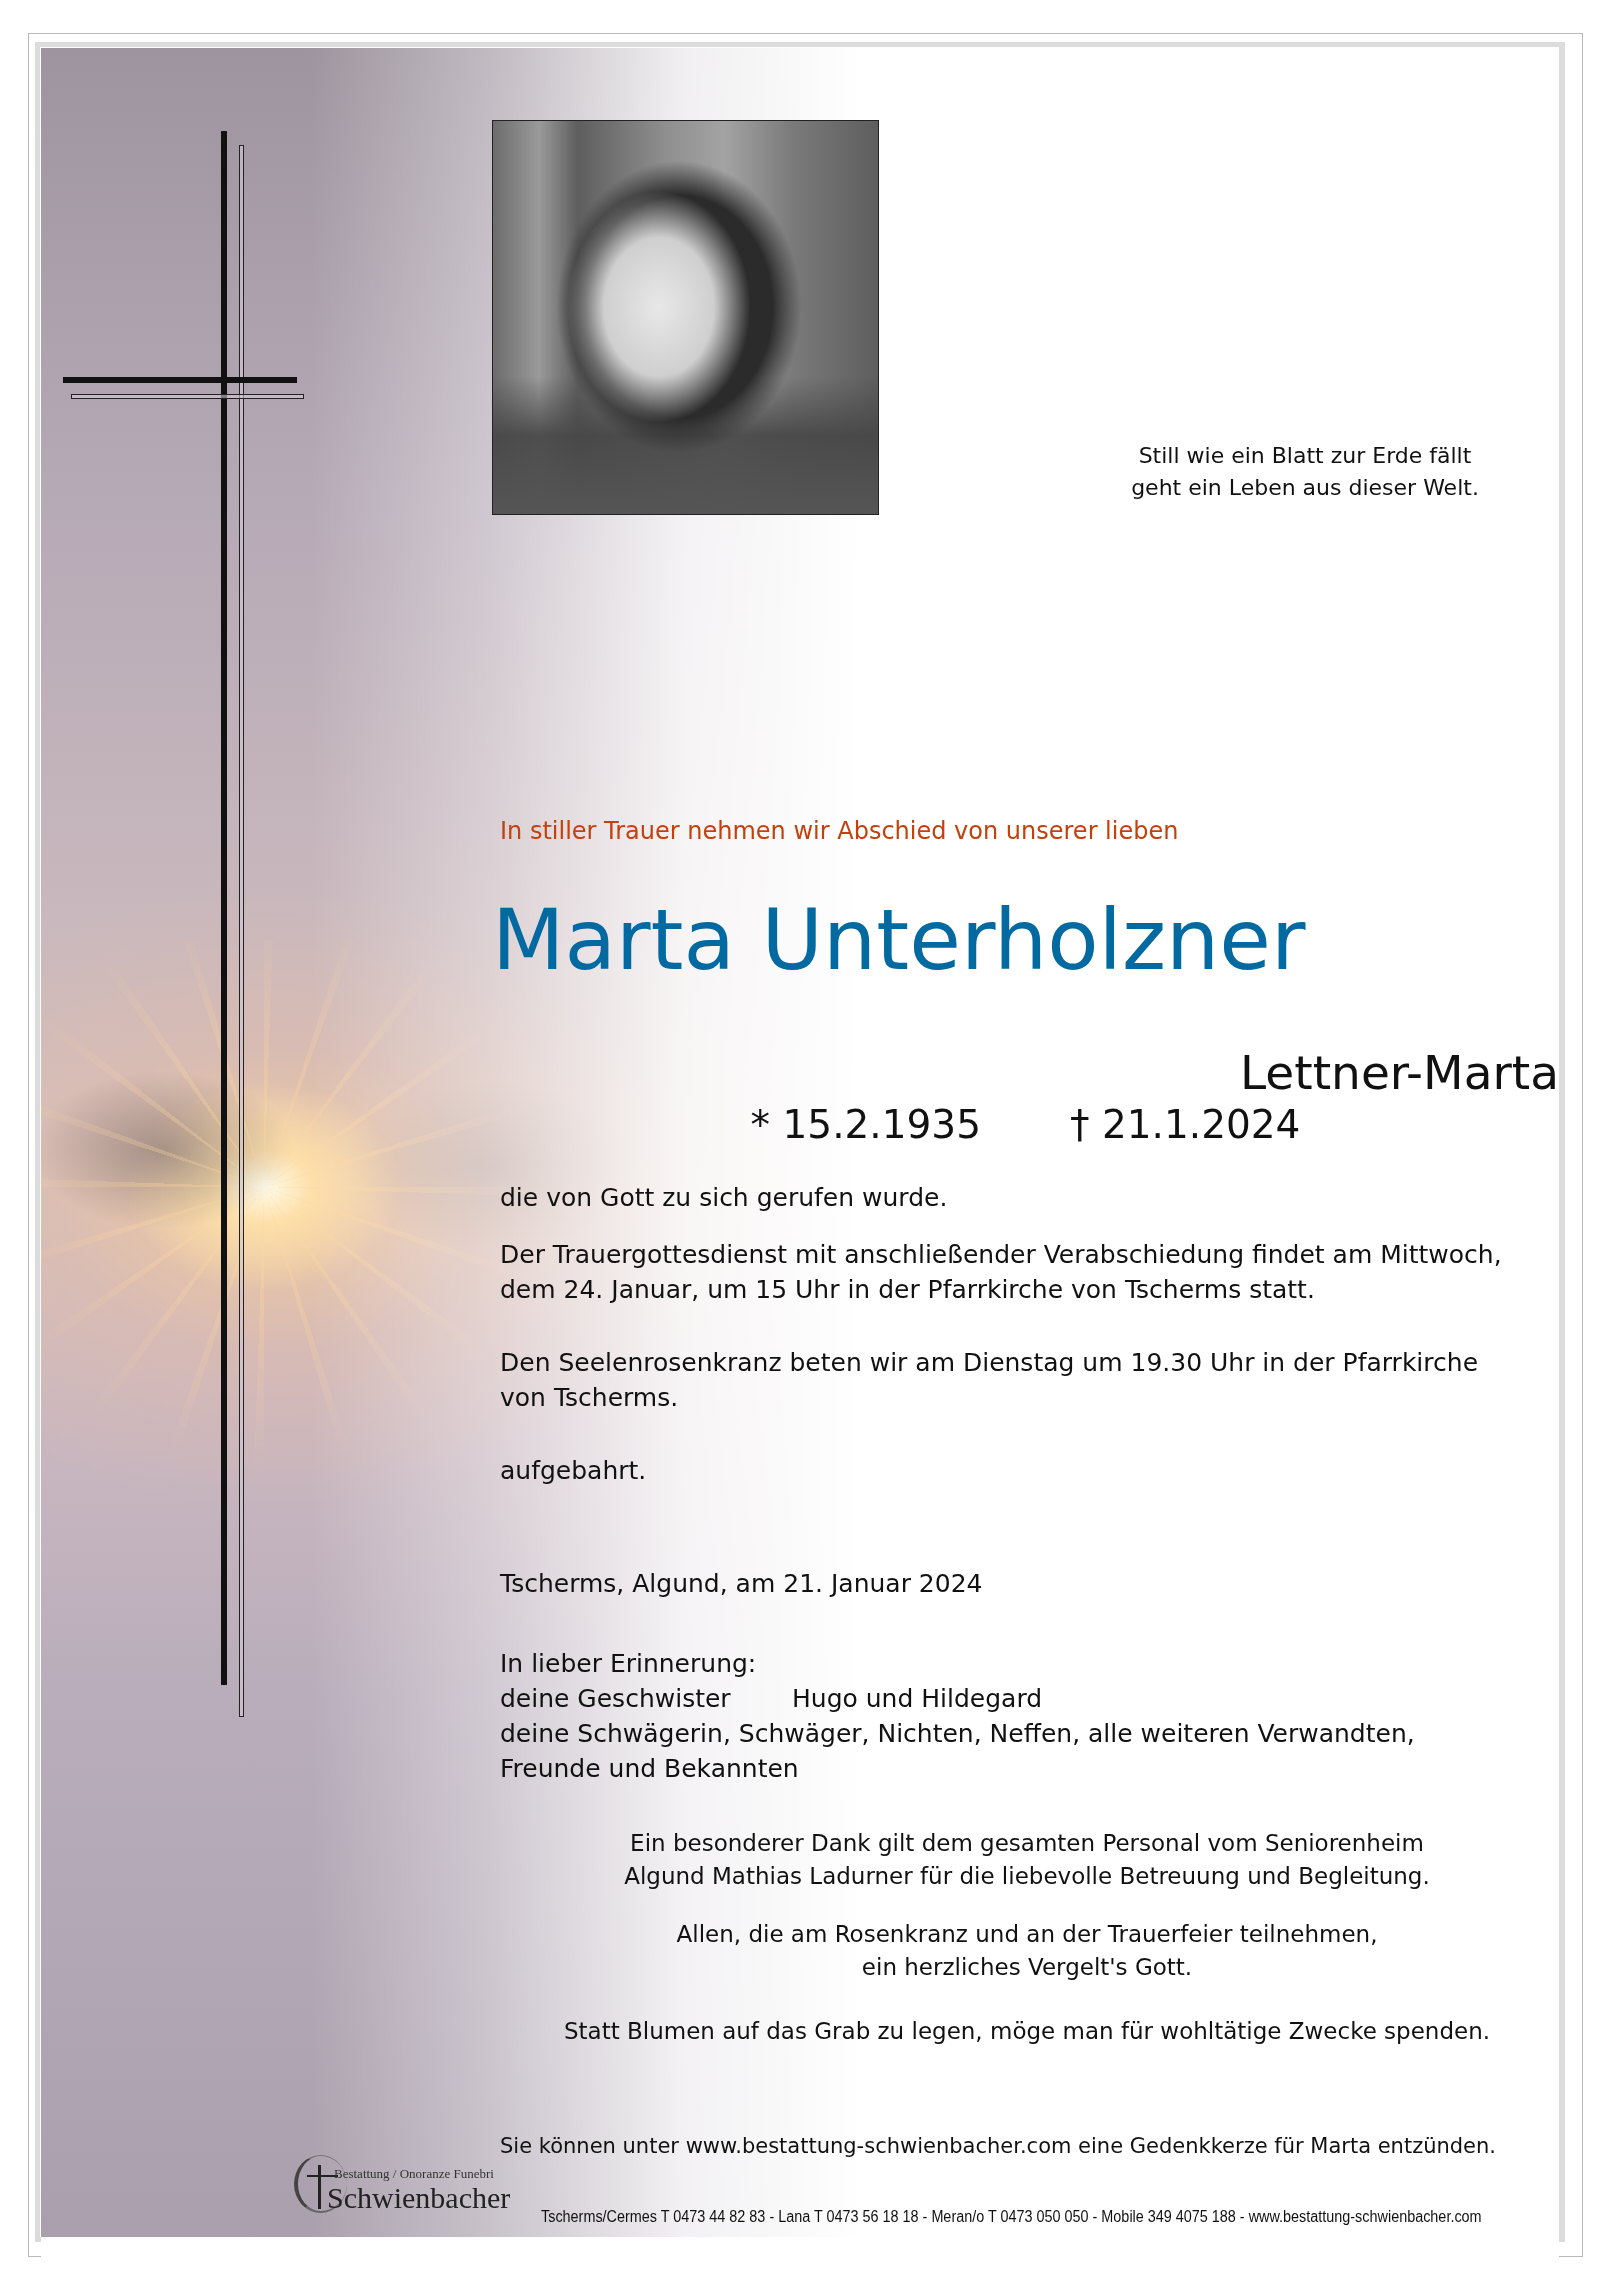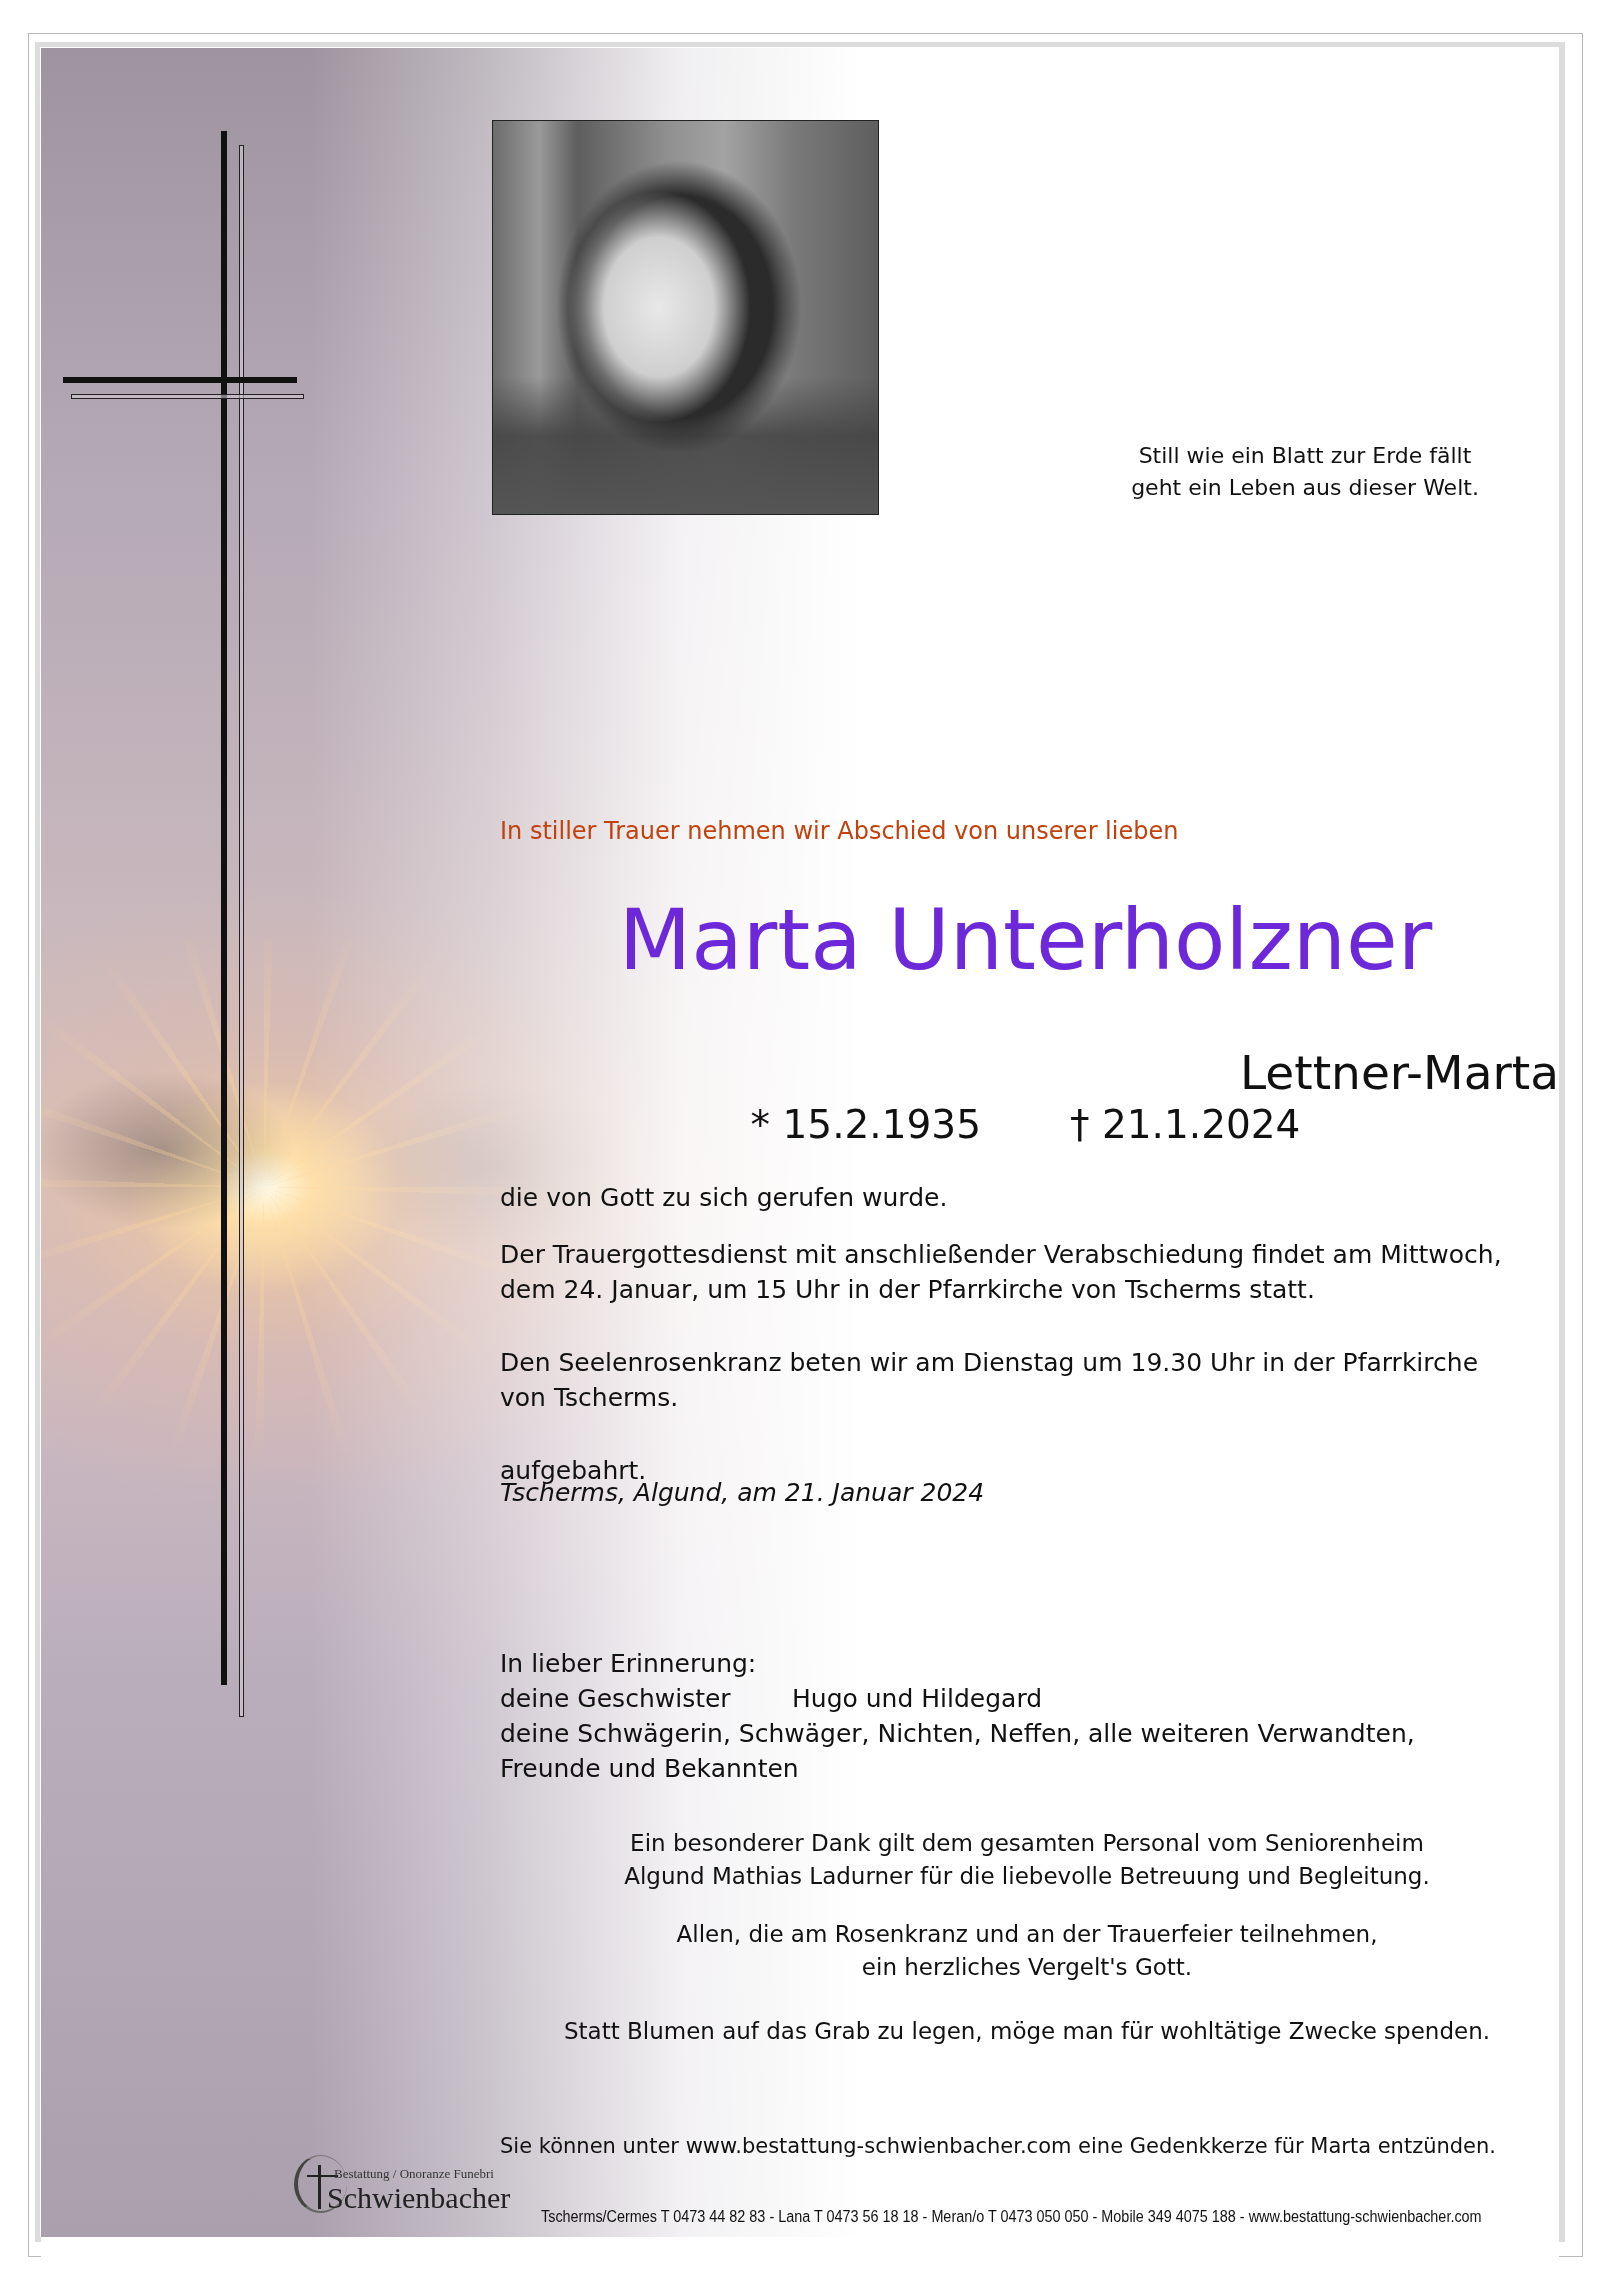--- a/index.html
+++ b/index.html
@@ -33,21 +33,21 @@
 
   .photo { position:absolute; left:451px; top:72px; width:387px; height:395px; border:1.6px solid #222; box-sizing:border-box;
     background:
       radial-gradient(ellipse 122px 154px at 166px 186px, #e8e8e8 0%, #cfcfcf 45%, rgba(120,120,120,0) 75%),
       radial-gradient(ellipse 170px 203px at 186px 186px, #2b2b2b 0%, #2b2b2b 55%, rgba(40,40,40,0) 72%),
       linear-gradient(180deg, rgba(0,0,0,0) 0%, rgba(0,0,0,0) 65%, rgba(70,70,70,0.9) 80%, #555 100%),
       linear-gradient(90deg, #6c6c6c 0%, #9a9a9a 12%, #5e5e5e 22%, #8f8f8f 45%, #a3a3a3 60%, #7a7a7a 78%, #5e5e5e 100%); }
 
   .quote { position:absolute; left:1021px; top:392px; width:486px; text-align:center; font-size:22px; line-height:32px; color:#111; }
   .intro { position:absolute; left:459px; top:769px; font-size:24px; color:#c2410c; }
-  .name { position:absolute; left:451px; top:843px; width:1067px; text-align:center; font-size:84px; color:#6d28d9; letter-spacing:0px; }
+  .name { position:absolute; left:451px; top:843px; width:1067px; font-size:84px; color:#0369a1; letter-spacing:0px; }
   .nickname { position:absolute; left:451px; top:997px; width:1067px; text-align:right; font-size:47px; color:#111; }
   .dates { position:absolute; left:451px; top:1054px; width:1067px; text-align:center; font-size:39px; color:#111; }
   .dates span { display:inline-block; }
   .dates .gap { width:89px; }
 
   .body-text { position:absolute; left:459px; width:1062px; font-size:25px; line-height:35px; color:#111; }
   .thanks { position:absolute; left:459px; width:1054px; text-align:center; font-size:23px; line-height:33px; color:#111; }
   .candle { position:absolute; left:459px; top:2072px; font-size:21px; color:#111;margin-top:14px; }
 
   .relatives-row { display:flex; }
@@ -106,21 +106,21 @@
 
   <div class="body-text" style="top:1297px;">
     <div>Den Seelenrosenkranz beten wir am Dienstag um 19.30 Uhr in der Pfarrkirche</div>
     <div>von Tscherms.</div>
   </div>
 
   <div class="body-text" style="top:1405px;">
     <div>aufgebahrt.</div>
   </div>
 
-  <div class="body-text" style="top:1427px;font-style:italic;">Tscherms, Algund, am 21. Januar 2024</div>
+  <div class="body-text" style="top:1518px;">Tscherms, Algund, am 21. Januar 2024</div>
 
   <div class="body-text" style="top:1585px;margin-top:13px;">In lieber Erinnerung:</div>
 
   <div class="body-text" style="top:1633px;">
     <div class="relatives-row">
       <span class="who">deine Geschwister</span>
       <span>Hugo und Hildegard</span>
     </div>
     <div>deine Schwägerin, Schwäger, Nichten, Neffen, alle weiteren Verwandten,</div>
     <div>Freunde und Bekannten</div>

